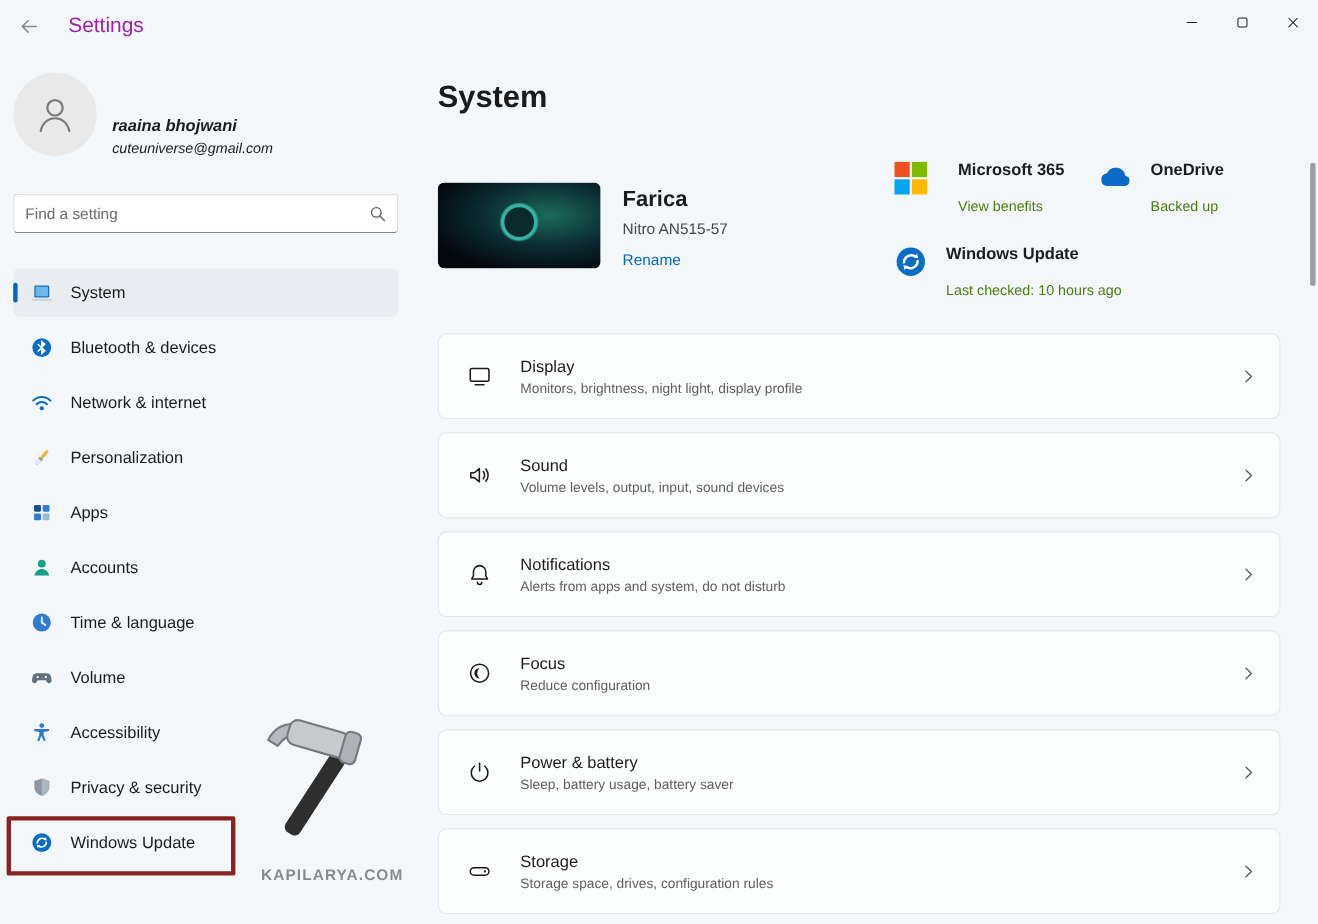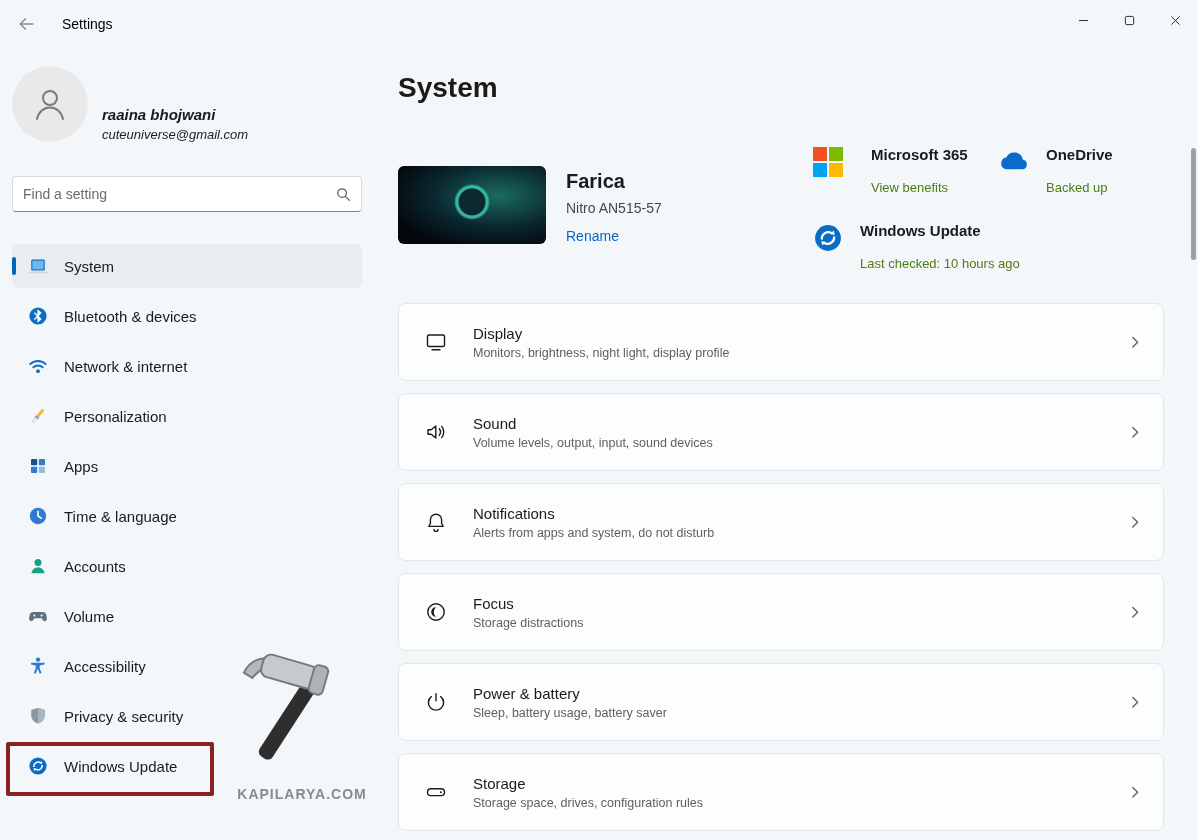--- a/index.html
+++ b/index.html
@@ -5,21 +5,21 @@
   * { margin:0; padding:0; box-sizing:border-box; }
   html,body { width:1198px; height:840px; overflow:hidden; }
   body {
     font-family:"Liberation Sans","DejaVu Sans",sans-serif;
     background:#f4f7fa; color:#1b1b1b; position:relative;
   }
 
   
   .titlebar { position:absolute; left:0; top:0; width:1198px; height:48px; display:flex; align-items:center; }
   .back-btn { width:40px; height:36px; margin-left:6px; display:flex; align-items:center; justify-content:center; border-radius:4px; }
-  .title-text { font-size:14px; margin-left:16px; color:#000000; }
+  .title-text { font-size:19px; margin-left:16px; color:#a21caf; }
   .win-controls { position:absolute; right:0; top:0; height:40px; display:flex; }
   .win-btn { width:46px; height:40px; display:flex; align-items:center; justify-content:center; }
 
   
   .sidebar { position:absolute; left:0; top:48px; width:380px; bottom:0; }
   .profile { position:absolute; left:12px; top:18px; display:flex; align-items:flex-end;font-style:italic; }
   .avatar { width:76px; height:76px; border-radius:50%; background:#e9e9e9; display:flex; align-items:center; justify-content:center; }
   .profile-txt { margin-left:14px; }
   .profile-name { font-size:15px; font-weight:bold; color:#1b1b1b; }
   .profile-email { font-size:13px; color:#1b1b1b; margin-top:4px; }
@@ -191,35 +191,35 @@
             <rect x="3" y="10.8" width="6.2" height="6.2" rx="1" fill="#2e7cd6"></rect>
             <rect x="10.8" y="10.8" width="6.2" height="6.2" rx="1" fill="#9ab8d8"></rect>
           </svg>
       </span>
       <span class="nav-label">Apps</span>
     </div>
 
     <div class="nav-item">
       <span class="nav-icon">
         <svg viewBox="0 0 20 20">
+            <circle cx="10" cy="6.4" r="3.5" fill="#16a085"></circle>
+            <path d="M3.3 17.2c.9-4 3.5-6 6.7-6s5.8 2 6.7 6z" fill="#16a085"></path>
+          </svg>
+      </span>
+      <span class="nav-label">Accounts</span>
+    </div>
+
+    <div class="nav-item">
+      <span class="nav-icon">
+        <svg viewBox="0 0 20 20">
             <circle cx="10" cy="10" r="8.2" fill="#2f7bd0"></circle>
             <path d="M10 5.2V10l3.2 2.2" stroke="#ffffff" stroke-width="1.6" fill="none" stroke-linecap="round"></path>
           </svg>
       </span>
       <span class="nav-label">Time &amp; language</span>
-    </div>
-
-    <div class="nav-item">
-      <span class="nav-icon">
-        <svg viewBox="0 0 20 20">
-            <circle cx="10" cy="6.4" r="3.5" fill="#16a085"></circle>
-            <path d="M3.3 17.2c.9-4 3.5-6 6.7-6s5.8 2 6.7 6z" fill="#16a085"></path>
-          </svg>
-      </span>
-      <span class="nav-label">Accounts</span>
     </div>
 
     <div class="nav-item">
       <span class="nav-icon">
         <svg viewBox="0 0 20 20">
             <path d="M5.6 6h8.8a4.1 4.1 0 014 3.3l.5 3.2a2.3 2.3 0 01-4.2 1.6l-1-1.8H6.3l-1 1.8a2.3 2.3 0 01-4.2-1.6l.5-3.2A4.1 4.1 0 015.6 6z" fill="#5f7180"></path>
             <circle cx="6.3" cy="9.5" r="1" fill="#ffffff"></circle>
             <circle cx="13.7" cy="9.5" r="1" fill="#ffffff"></circle>
           </svg>
       </span>
@@ -387,21 +387,21 @@
 
     <div class="card">
       <span class="card-icon">
         <svg viewBox="0 0 24 24" width="24" height="24">
             <circle cx="12" cy="12" r="8.2" fill="none" stroke="#1b1b1b" stroke-width="1.4"></circle>
             <path d="M12 7.2a4.8 4.8 0 100 9.6 6.2 6.2 0 010-9.6z" fill="#1b1b1b"></path>
           </svg>
       </span>
       <div class="card-text">
         <div class="card-title">Focus</div>
-        <div class="card-sub">Storage distractions</div>
+        <div class="card-sub">Reduce configuration</div>
       </div>
       <span class="chevron">
         <svg viewBox="0 0 16 16" width="14" height="14">
             <path d="M5.5 2.8L11 8.3l-5.5 5.5" stroke="#5f5f5f" stroke-width="1.5" fill="none" stroke-linecap="round" stroke-linejoin="round"></path>
           </svg>
       </span>
     </div>
 
     <div class="card">
       <span class="card-icon">

